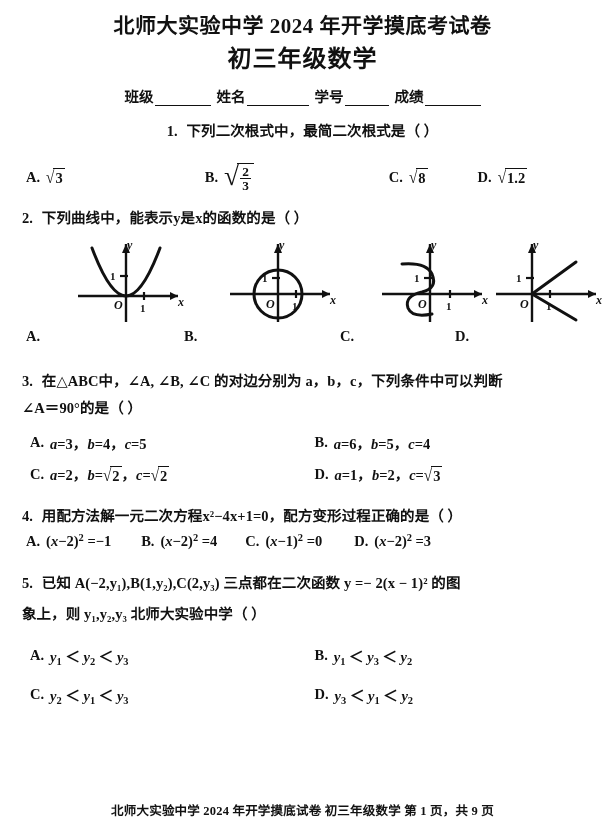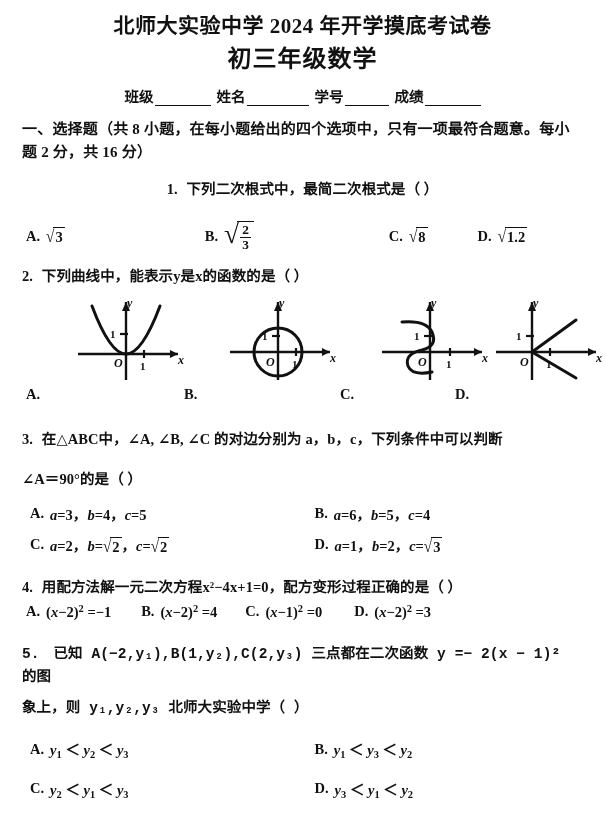--- a/index.html
+++ b/index.html
@@ -79,21 +79,21 @@
   
   .question {
     font-size: 14.5px;
     line-height: 1.6;
     letter-spacing: 0.1px;
   }
   .q-stem { font-weight: bold; }
   .q1 { margin-top: 14px; text-align: center; }
   .q3 { margin-top: 20px; }
   .q4 { margin-top: 20px; }
-  .q5 { margin-top: 22px; font-family: Liberation Mono, monospace; }
+  .q5 { margin-top: 22px; }
 
   .opt-row {
     display: flex;
     font-size: 14.5px;
     font-weight: bold;
   }
   .opt { display: flex; align-items: center; white-space: nowrap; }
   .opt-letter { margin-right: 6px; }
 
   
@@ -231,21 +231,20 @@
     <span class="info-field">
       <span class="info-label">学号</span>
       <span class="info-blank w-num"></span>
     </span>
     <span class="info-field">
       <span class="info-label">成绩</span>
       <span class="info-blank w-score"></span>
     </span>
   </div>
 
-  <div class="section-heading">一、选择题（共 8 小题，在每小题给出的四个选项中，只有一项最符合题意。每小题 2 分，共 16 分）</div>
 
   <div class="question q1">
     <span class="q-stem">1.</span>
     <span class="q-stem" style="margin-left:5px">下列二次根式中，最简二次根式是（        ）</span>
   </div>
   <div class="opt-row q1-opts">
     <span class="opt o-a">
       <span class="opt-letter">A.</span>
       <span class="sqrt">
           <span class="radical">√</span>
@@ -360,21 +359,21 @@
     <span class="fig-label lbl-b">B.</span>
     <span class="fig-label lbl-c">C.</span>
     <span class="fig-label lbl-d">D.</span>
   </div>
 
   <div class="question q3">
     <div>
       <span class="q-stem">3.</span>
       <span class="q-stem" style="margin-left:5px">在△ABC中，∠A, ∠B, ∠C  的对边分别为 a，b，c，下列条件中可以判断</span>
     </div>
-    <div class="q-stem" style="margin-top:16px">∠A＝90°的是（        ）</div>
+    <div class="q-stem" style="margin-top:4px">∠A＝90°的是（        ）</div>
   </div>
   <div class="opt-grid">
     <div class="cell left-pad">
       <span class="opt-letter">A.</span>
       <span><i>a</i>=3，<i>b</i>=4，<i>c</i>=5</span>
     </div>
     <div class="cell right-pad">
       <span class="opt-letter">B.</span>
       <span><i>a</i>=6，<i>b</i>=5，<i>c</i>=4</span>
     </div>
@@ -439,14 +438,15 @@
     <div class="cell left-pad">
       <span class="opt-letter">C.</span>
       <span><i>y</i><span class="sub">2</span> ＜ <i>y</i><span class="sub">1</span> ＜ <i>y</i><span class="sub">3</span></span>
     </div>
     <div class="cell right-pad">
       <span class="opt-letter">D.</span>
       <span><i>y</i><span class="sub">3</span> ＜ <i>y</i><span class="sub">1</span> ＜ <i>y</i><span class="sub">2</span></span>
     </div>
   </div>
 
+  <div class="footer">北师大实验中学 2024 年开学摸底试卷  初三年级数学    第 1 页，共 9 页</div>
 
 </div>
 
 </body></html>

